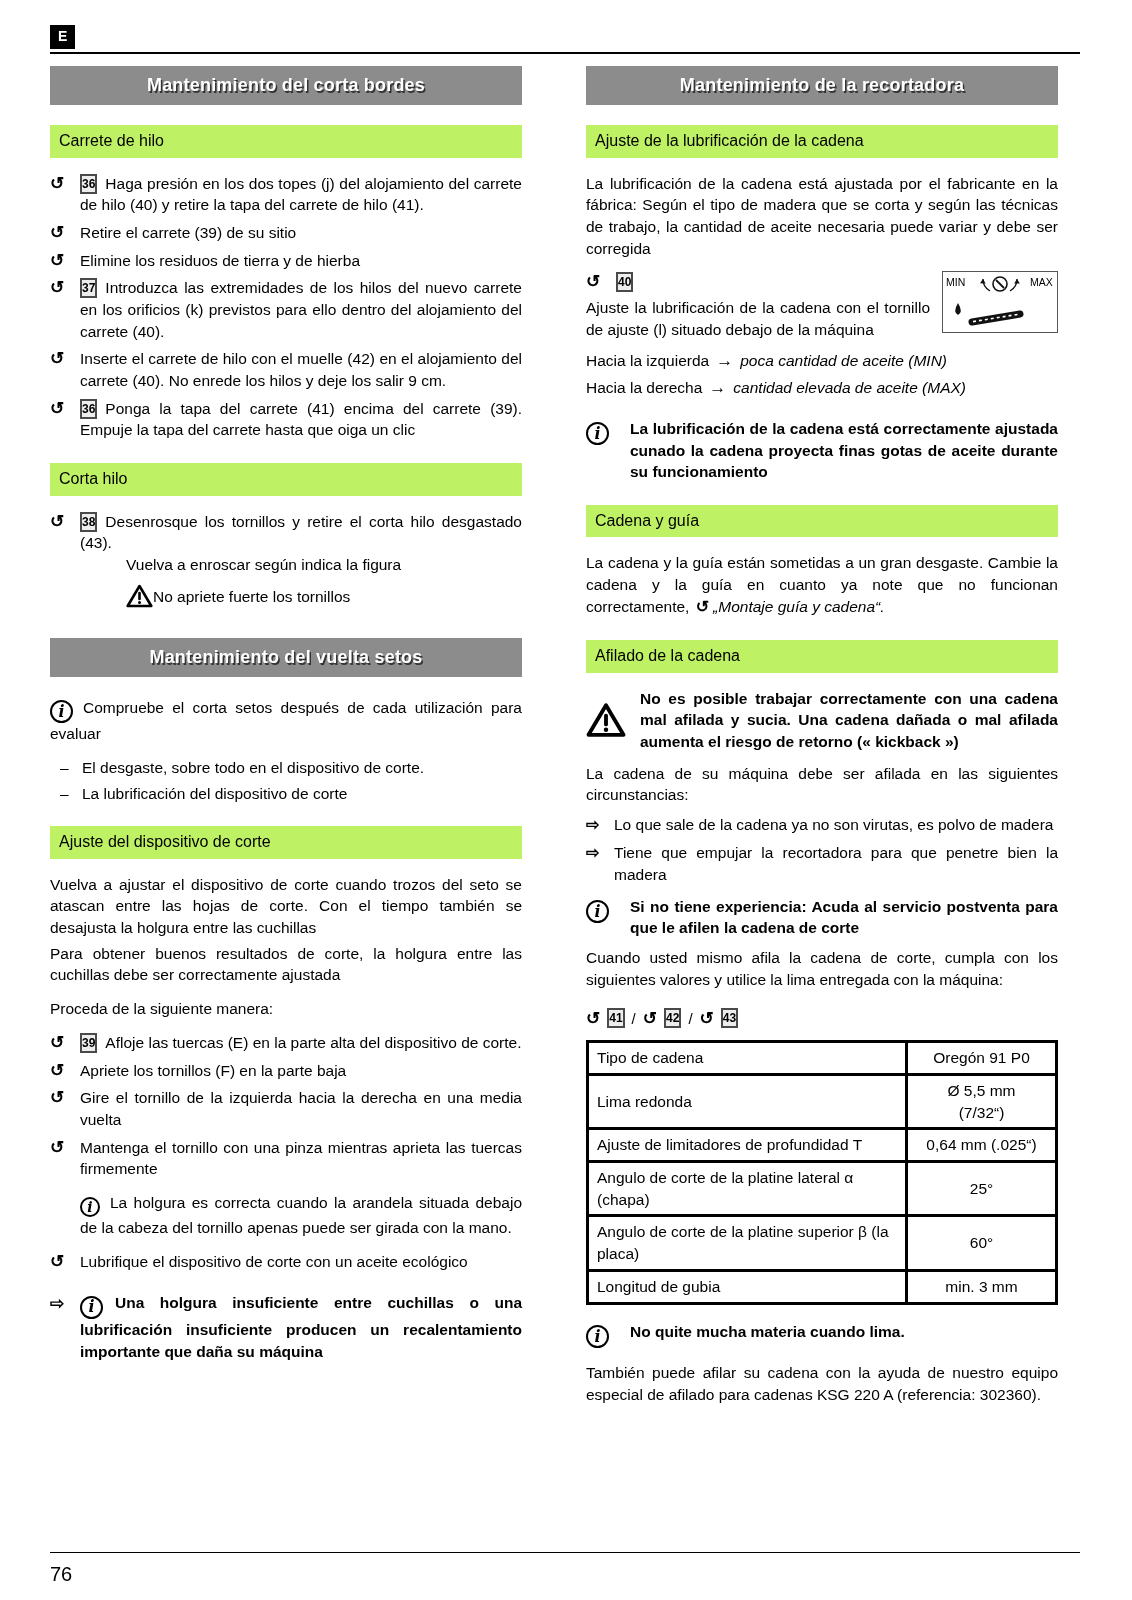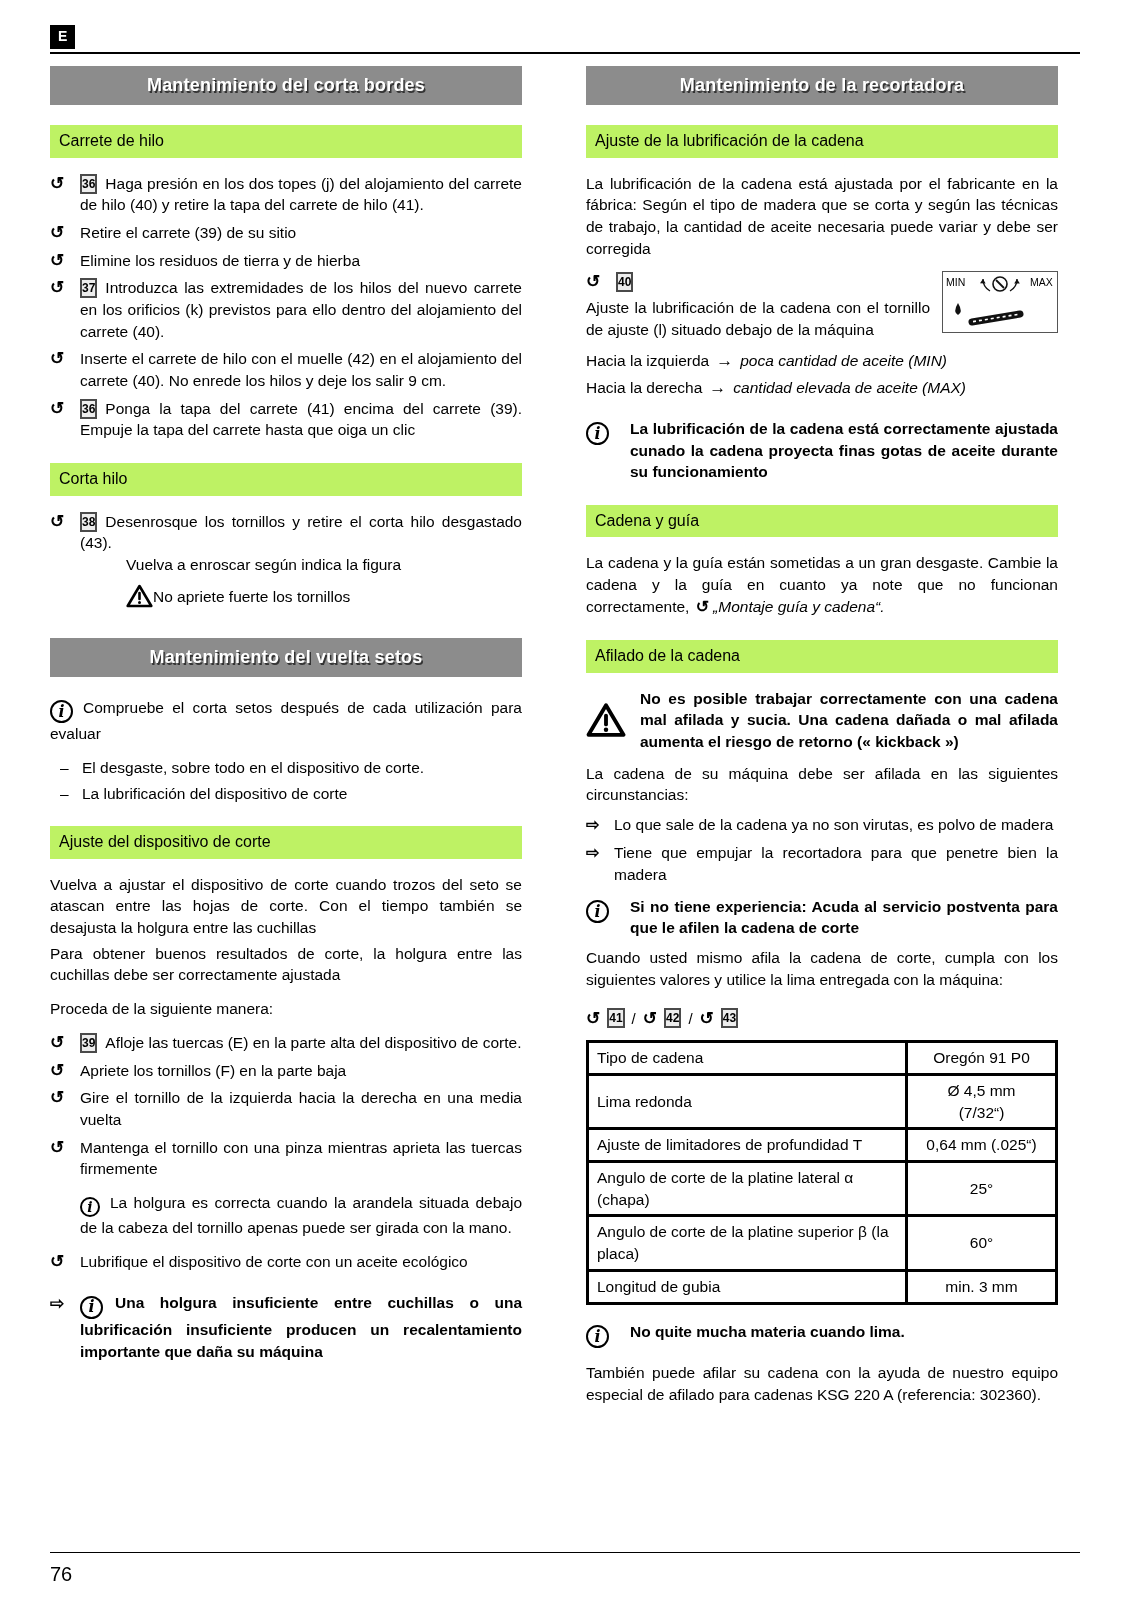--- a/index.html
+++ b/index.html
@@ -291,21 +291,21 @@
       </div>
 
       <table class="spec">
         <tbody>
             <tr>
           <td>Tipo de cadena</td>
           <td class="val">Oregón 91 P0</td>
         </tr>
         <tr>
           <td>Lima redonda</td>
-          <td class="val">Ø 4,5 mm
+          <td class="val">Ø 5,5 mm
 (7/32“)</td>
         </tr>
         <tr>
           <td>Ajuste de limitadores de profundidad T</td>
           <td class="val">0,64 mm (.025“)</td>
         </tr>
         <tr>
           <td>Angulo de corte de la platine lateral α (chapa)</td>
           <td class="val">25°</td>
         </tr>

